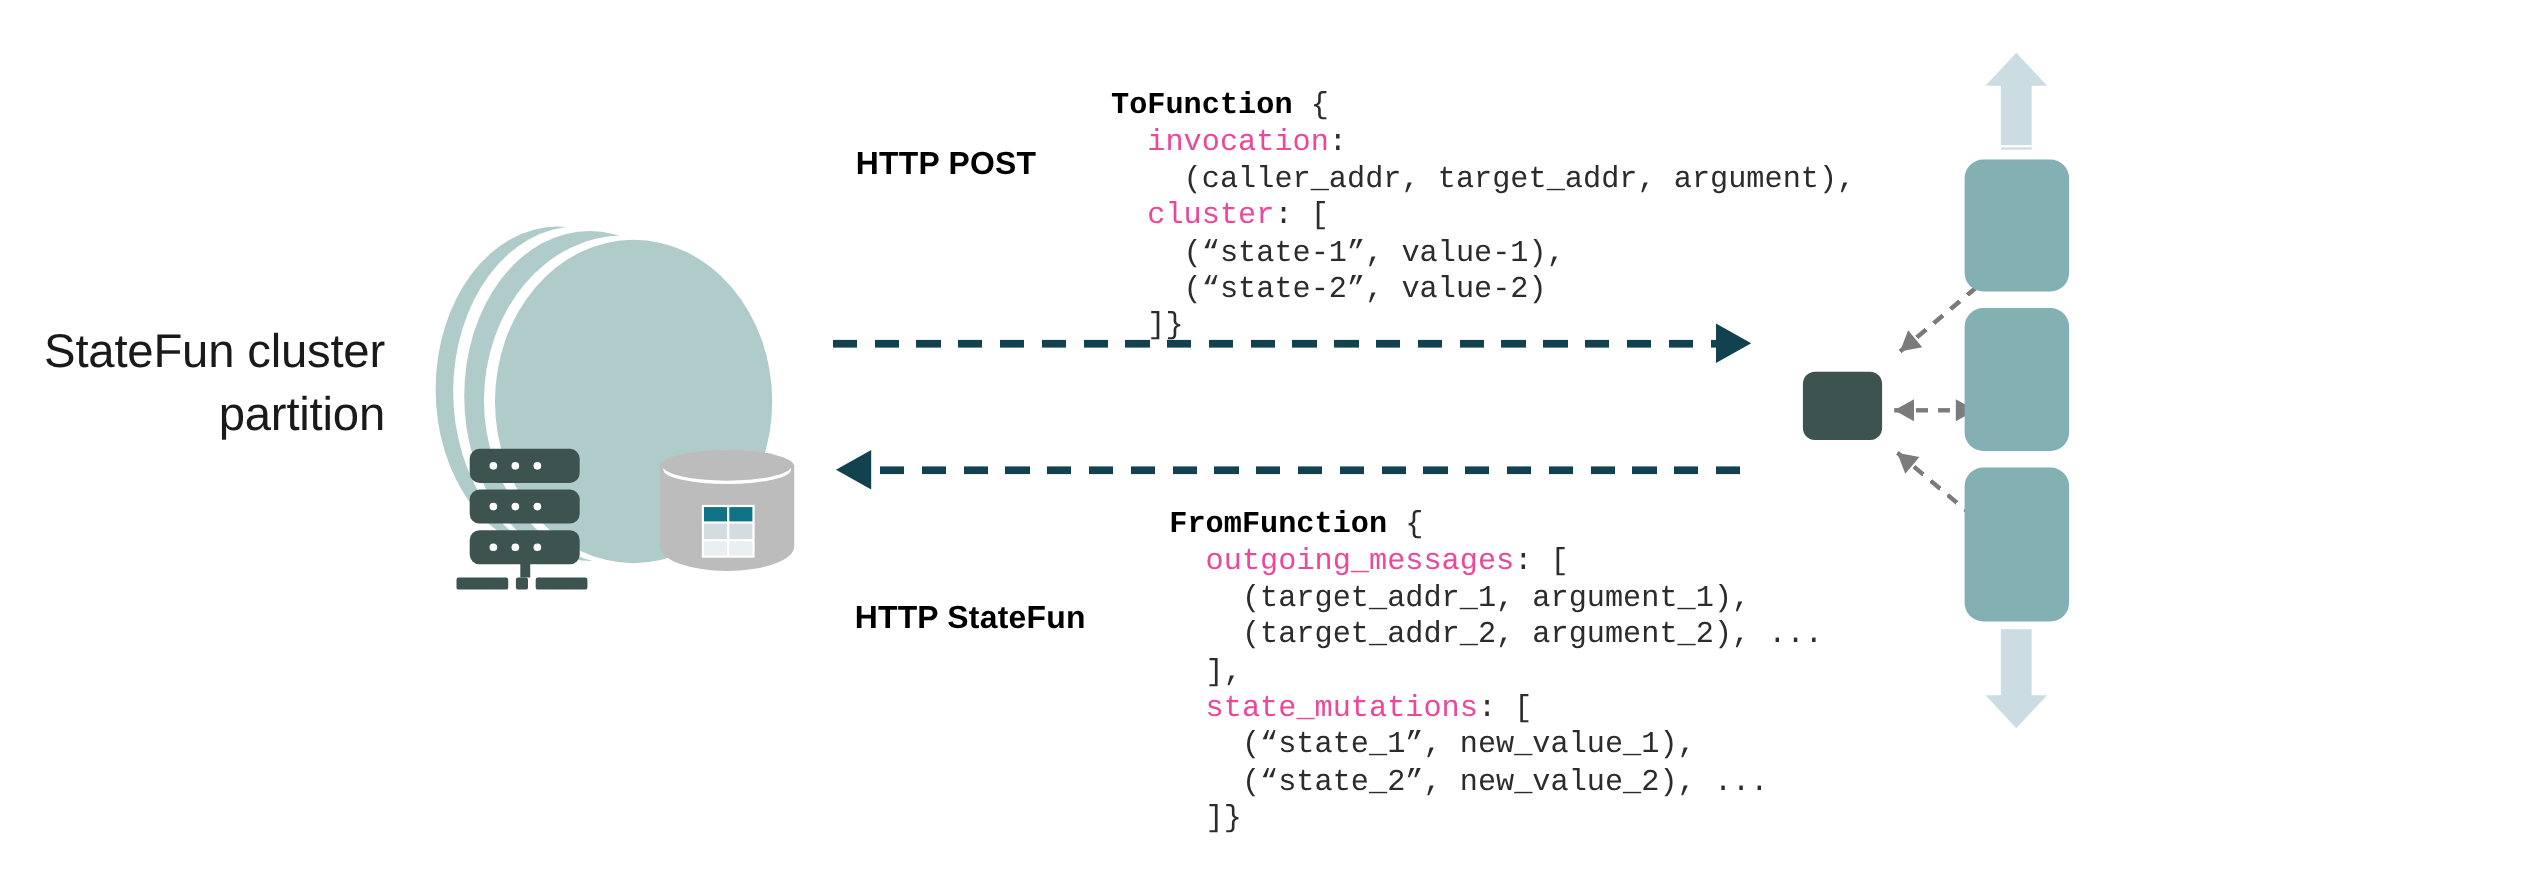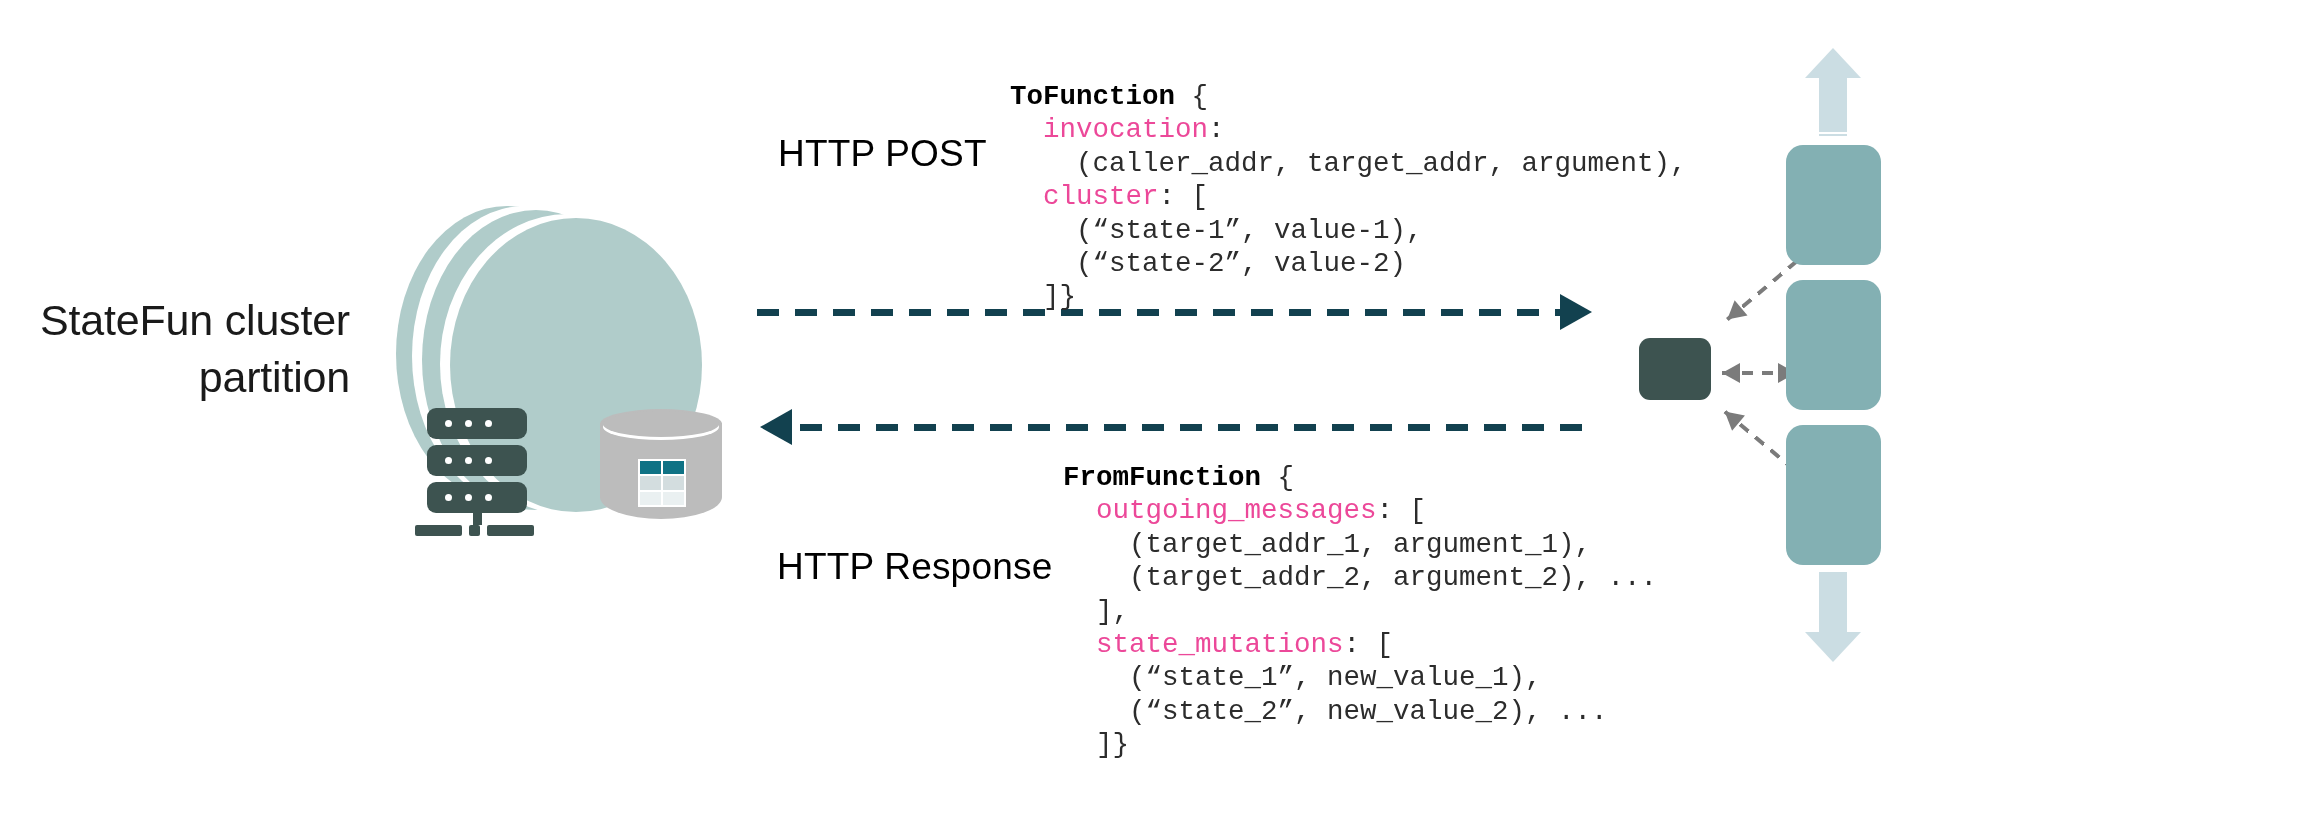--- a/index.html
+++ b/index.html
@@ -90,21 +90,21 @@
     border-left:32px solid #12414f;
   }
   #response-arrowhead{
     left:760px;top:409px;
     border-top:18px solid transparent;border-bottom:18px solid transparent;
     border-right:32px solid #12414f;
   }
 
   
   .flow-caption{
-    position:absolute;font-size:37px;font-weight:400;color:#000000;
+    position:absolute;font-size:29px;font-weight:700;color:#000000;
     letter-spacing:0.2px;white-space:nowrap;
   }
   #http-post-label{left:778px;top:133px;}
   #http-response-label{left:777px;top:546px;}
 
   
   .code-block{
     position:absolute;
     font-family:"Liberation Mono","DejaVu Sans Mono",monospace;
     font-size:27.5px;line-height:33.4px;color:#2c2c2c;
@@ -229,21 +229,21 @@
       <span class="cell pale"></span>
     </div>
   </div>
 
   <div class="flow-line" id="request-line"></div>
   <div class="arrow-head" id="request-arrowhead"></div>
   <div class="flow-caption" id="http-post-label">HTTP POST</div>
 
   <div class="flow-line" id="response-line"></div>
   <div class="arrow-head" id="response-arrowhead"></div>
-  <div class="flow-caption" id="http-response-label">HTTP Response</div>
+  <div class="flow-caption" id="http-response-label">HTTP StateFun</div>
 
   <div class="code-block" id="to-function-block"><span class="kw">ToFunction</span> {
   <span class="fld">invocation</span>:
     (caller_addr, target_addr, argument),
   <span class="fld">cluster</span>: [
     (“state-1”, value-1),
     (“state-2”, value-2)
   ]}</div>
 
   <div class="code-block" id="from-function-block"><span class="kw">FromFunction</span> {

